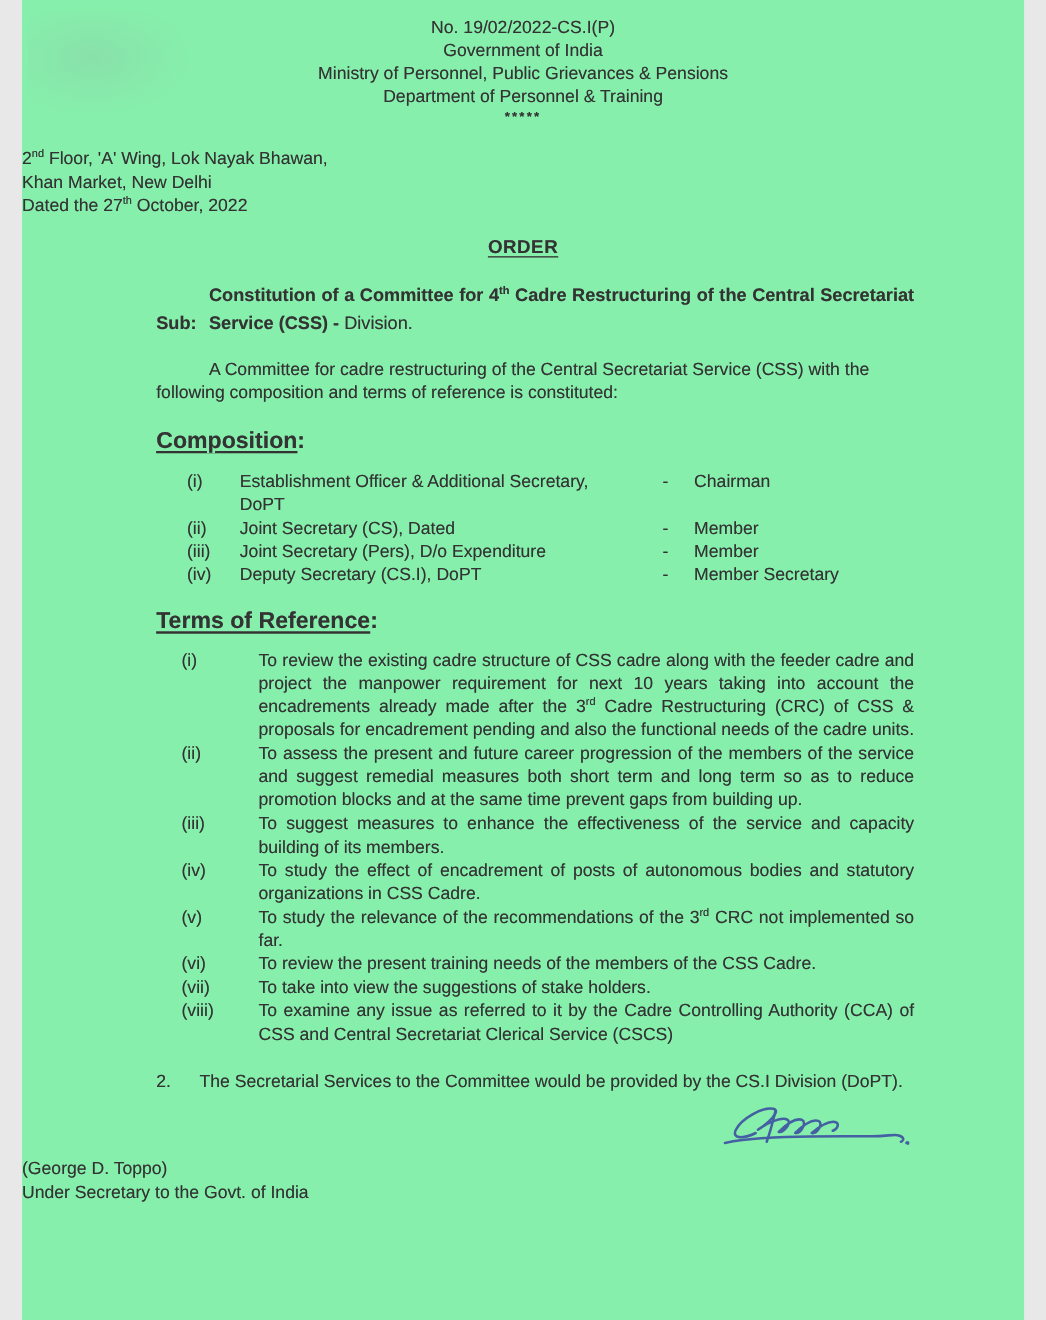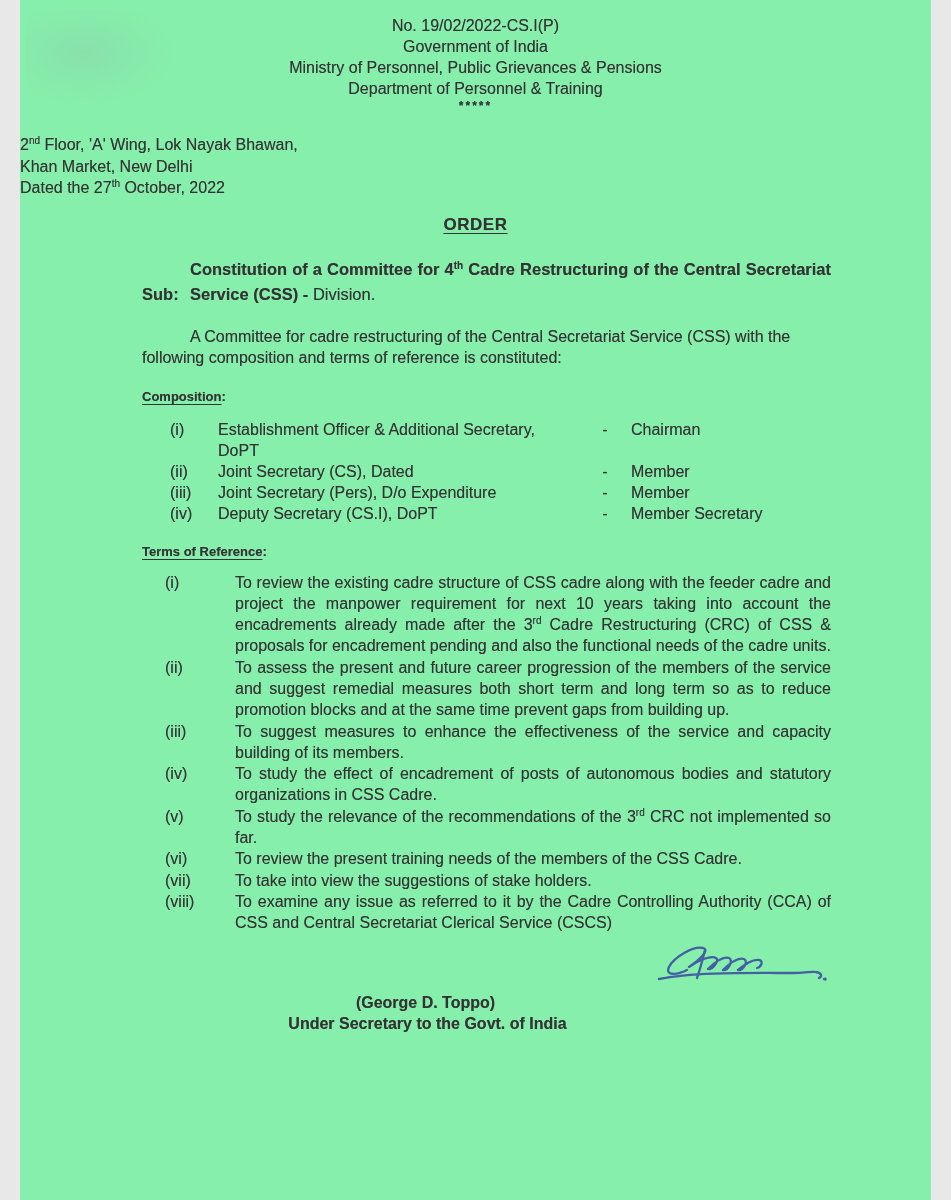--- a/index.html
+++ b/index.html
@@ -29,37 +29,37 @@
   .order-heading { margin-top:16px; text-align:center; font-weight:bold; font-size:17px; letter-spacing:0.5px; }
   .order-heading .u { text-decoration:underline; text-underline-offset:3px; }
 
   .subject { display:flex; margin:22px 100px 0 122px; font-size:16.5px; line-height:25px;align-items:flex-end; }
   .subject .label { flex:none; width:48px; font-weight:bold; }
   .subject .text { flex:1; text-align:justify; font-weight:bold; }
   .subject .normal { font-weight:normal; }
 
   .intro { margin:19px 100px 0 122px; line-height:21.5px; text-indent:48px; }
 
-  .section-heading { margin:20px 100px 0 122px; font-weight:bold; font-size:13px; }
+  .section-heading { margin:20px 100px 0 122px; font-weight:bold; font-size:21px; }
   .section-heading .u { text-decoration:underline; text-underline-offset:3px; }
 
   .comp-rows { margin:15px 100px 0 150px; }
   .comp-row { display:grid; grid-template-columns:48px 1fr 52px 200px; line-height:21px; }
   .comp-dash { text-align:center; }
   .comp-role { text-align:left; }
 
   .terms-items { margin:13px 100px 0 145px; }
   .term { display:grid; grid-template-columns:70px 1fr; line-height:21.3px; }
   .term .text { text-align:justify; }
 
   .para { margin:21px 100px 0 122px; line-height:21.5px; text-align:justify; }
   .para .numgap { display:inline-block; width:26px; }
   .para3 { margin-top:18px; }
 
-  .sig-block { margin-top:8px; padding-right:96px; text-align:center; line-height:21.5px;font-weight:bold; }
+  .sig-block { margin-top:8px; padding-right:96px; text-align:left; line-height:21.5px; }
   .sig-svg { display:block; margin:0 4px 0 auto; }
   .sig-name { padding-right:4px; }
 </style>
 </head>
 <body>
 
 <div class="page">
   <div class="smudge"></div>
 
   <div class="header">
@@ -144,20 +144,21 @@
     <div class="term">
       <span>(vii)</span>
       <span class="text">To take into view the suggestions of stake holders.</span>
     </div>
     <div class="term">
       <span>(viii)</span>
       <span class="text">To examine any issue as referred to it by the Cadre Controlling Authority (CCA) of CSS and Central Secretariat Clerical Service (CSCS)</span>
     </div>
   </div>
 
+  <div class="para"><span>2.</span><span class="numgap"></span><span>The Secretarial Services to the Committee would be provided by the CS.I Division (DoPT).</span></div>
 
 
   <div class="sig-block">
     <svg class="sig-svg" width="178" height="50" viewBox="0 0 178 50">
       <g fill="none" stroke="#3f54a3" stroke-width="2.3" stroke-linecap="round" stroke-linejoin="round" opacity="0.92">
         <path d="M34 28 C22 34, 12 33, 16 25 C21 15, 40 4, 50 6 C58 8, 44 20, 36 25 C46 18, 58 13, 63 16 C67 19, 59 28, 55 27 C61 21, 70 14, 76 16 C81 18, 75 29, 70 28 C76 22, 85 15, 91 17 C96 19, 90 29, 85 28 C91 23, 100 17, 106 18 C111 19, 108 25, 104 26"></path>
         <path d="M6 37 C40 30, 95 31, 140 31 C152 31, 160 29, 163 30 C168 31, 170 34, 166 36"></path>
         <path d="M171 37 C172 36.2, 173 36.5, 172.4 37.6"></path>
         <path d="M52 8 C50 16, 47 28, 44 36"></path>
       </g>

